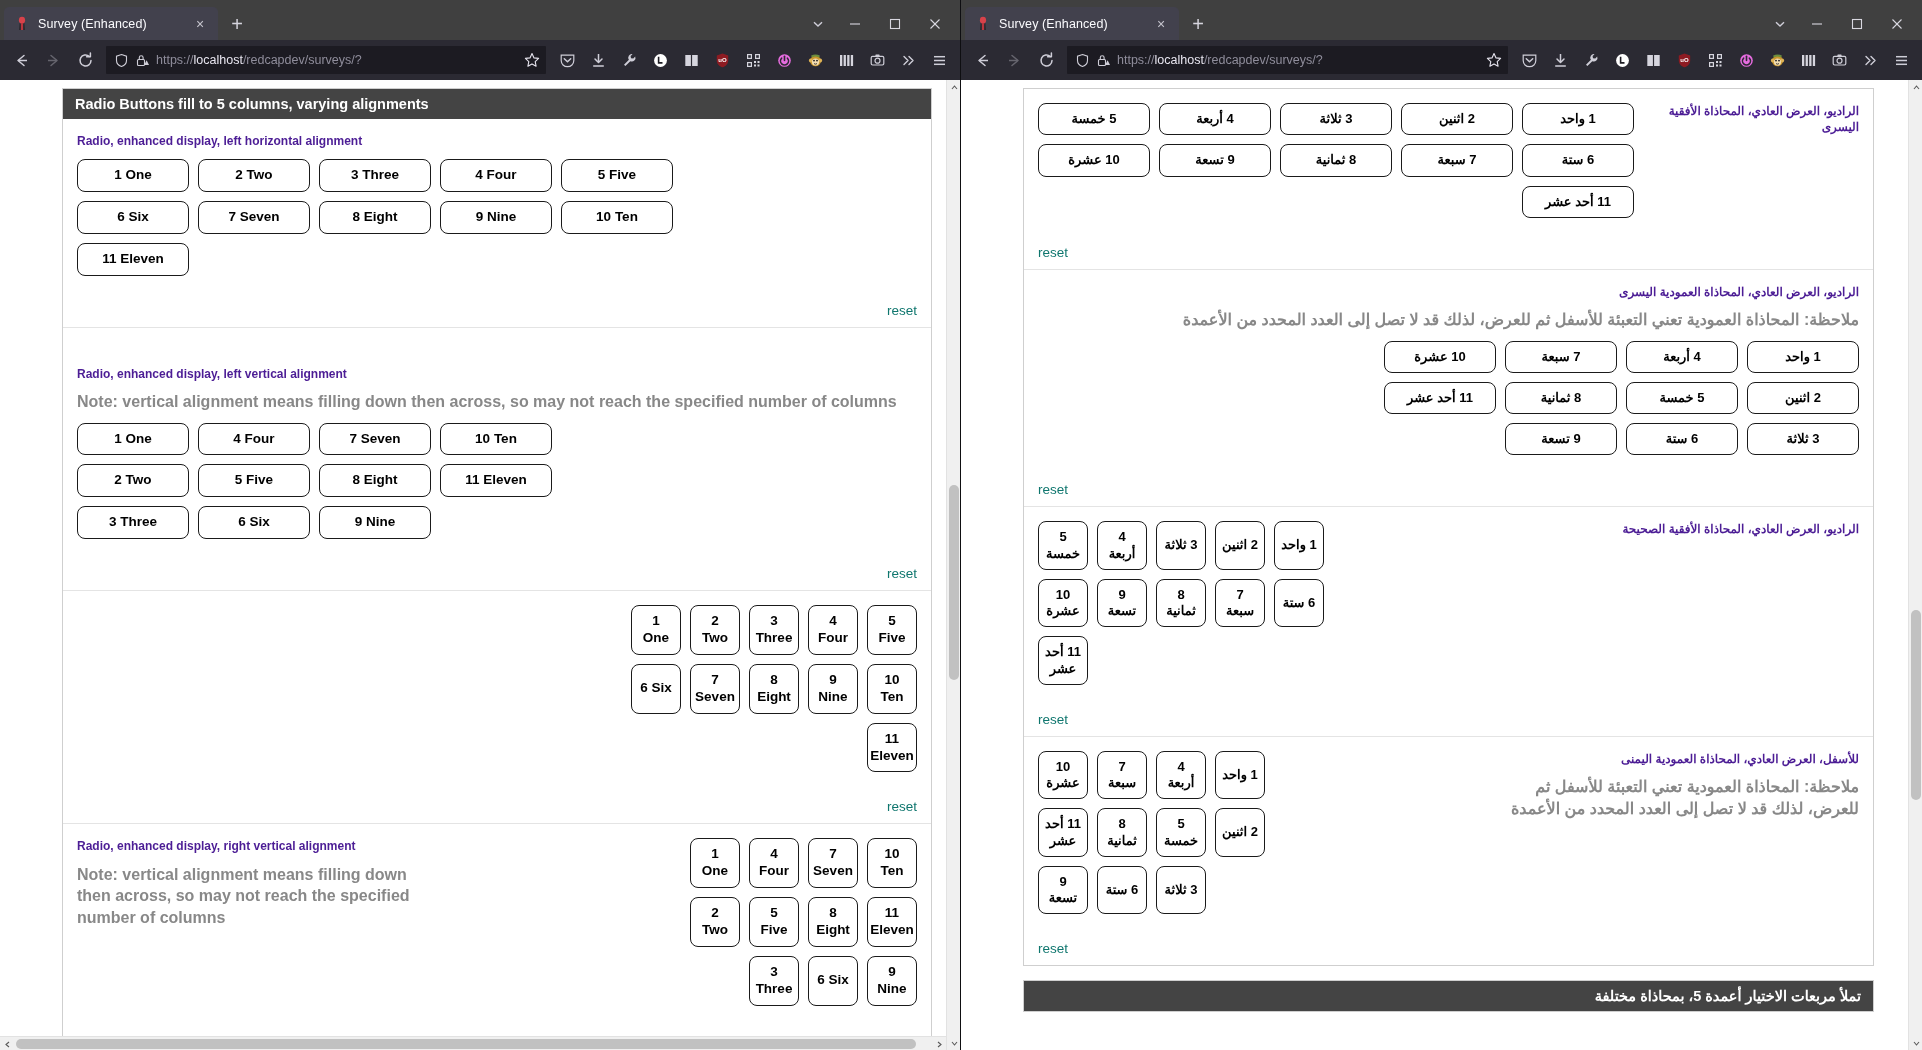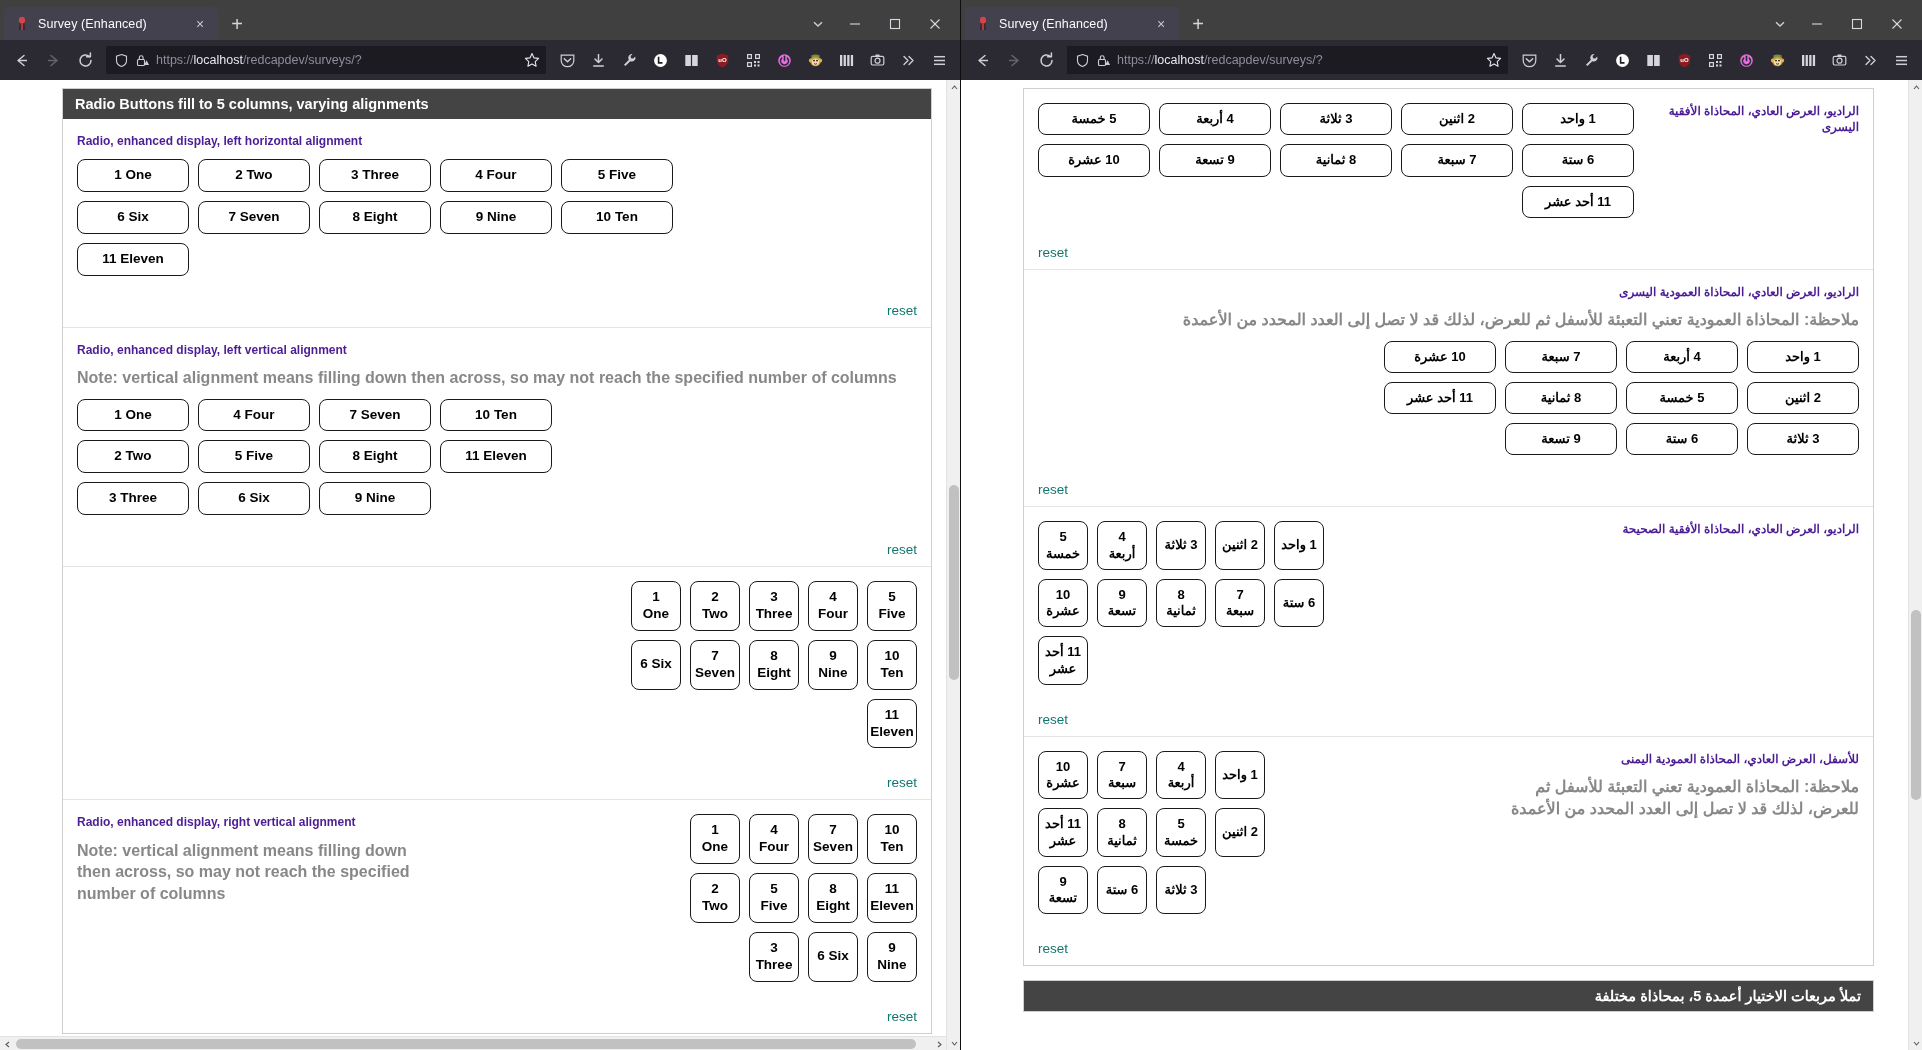--- a/index.html
+++ b/index.html
@@ -329,21 +329,21 @@
                       <div class="opt w-wide">9 Nine</div>
                       <div class="opt w-wide">10 Ten</div>
                     </div>
                     <div class="opt-row">
                       <div class="opt w-wide">11 Eleven</div>
                     </div>
                   </div>
                 </div>
                 <div class="reset-wrap"><a class="resetlink">reset</a></div>
               </div>
-              <div style="border-bottom: 1px solid rgb(228, 228, 228); padding-bottom: 6px;">
+              <div style="border-bottom: 1px solid rgb(228, 228, 228); padding-bottom: 6px; margin-top: 24px;">
                 <div class="qrow" style="flex-direction: column; gap: 0px; border-bottom: none;">
                   <div class="qcol-label" style="flex: 1 1 100%;">
                     <div class="qlabel">Radio, enhanced display, left vertical alignment</div>
                     <div class="qnote">Note: vertical alignment means filling down then across, so may not reach the specified number of columns</div>
                   </div>
                   <div style="height: 10px;"></div>
                   <div class="qcol-opts">
                     <div class="opt-row">
                       <div class="opt w-wide">1 One</div>
                       <div class="opt w-wide">4 Four</div>

